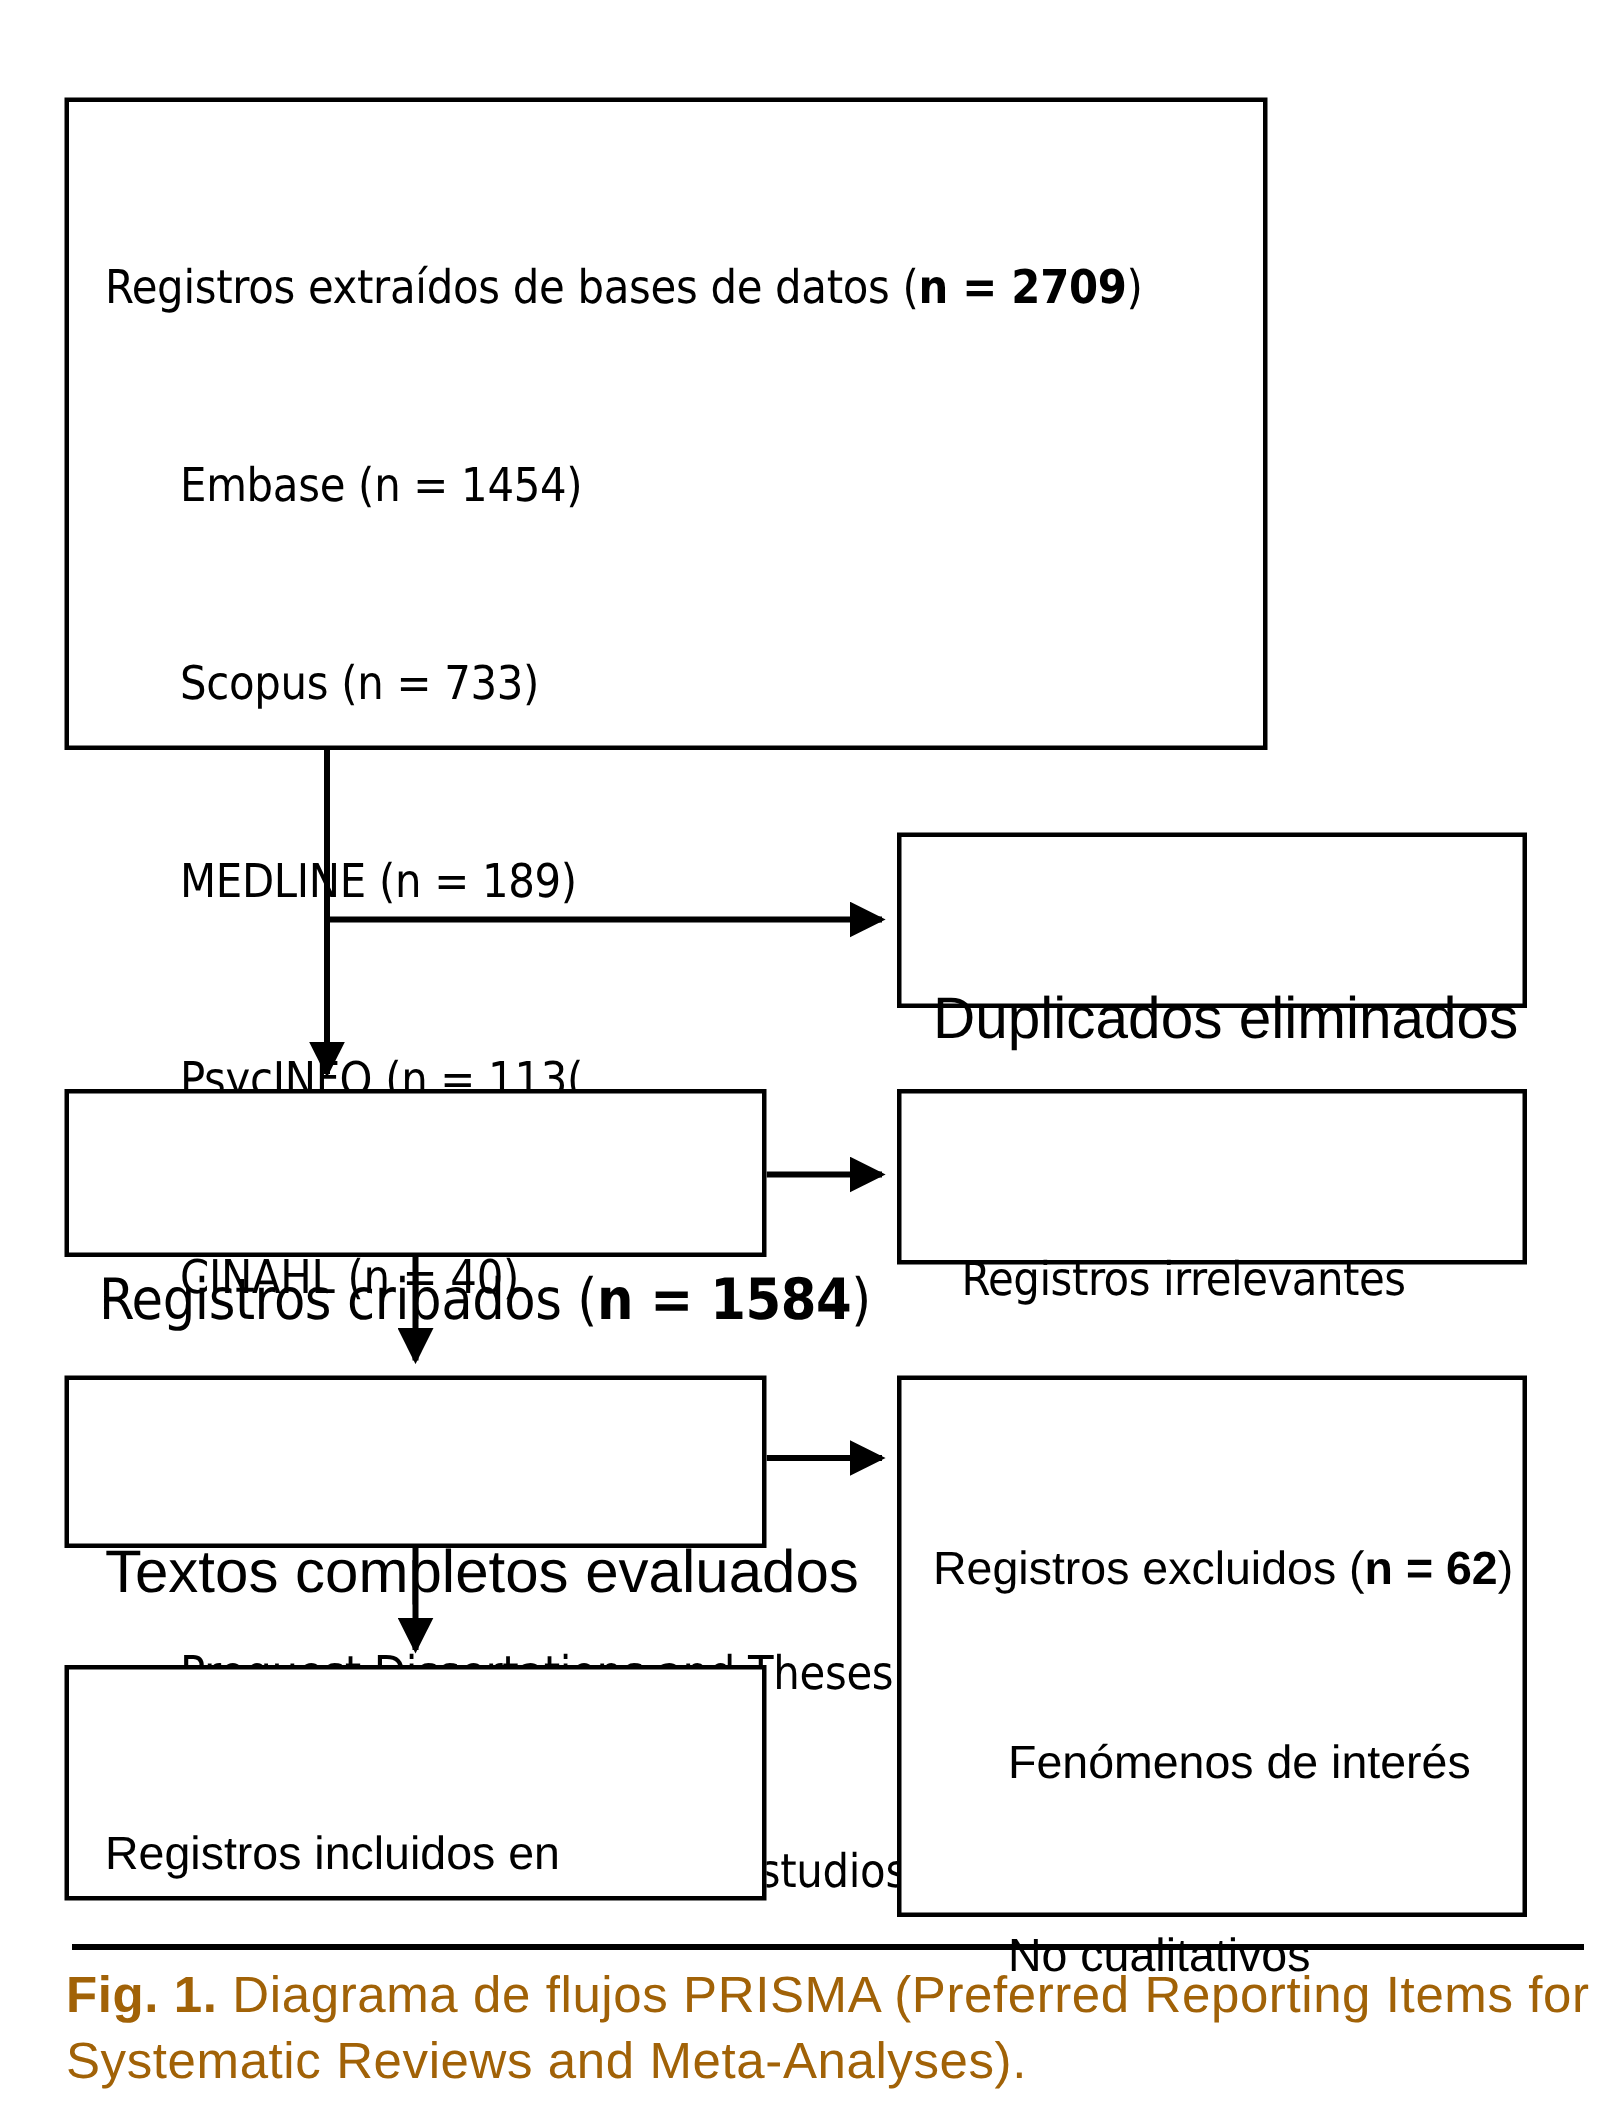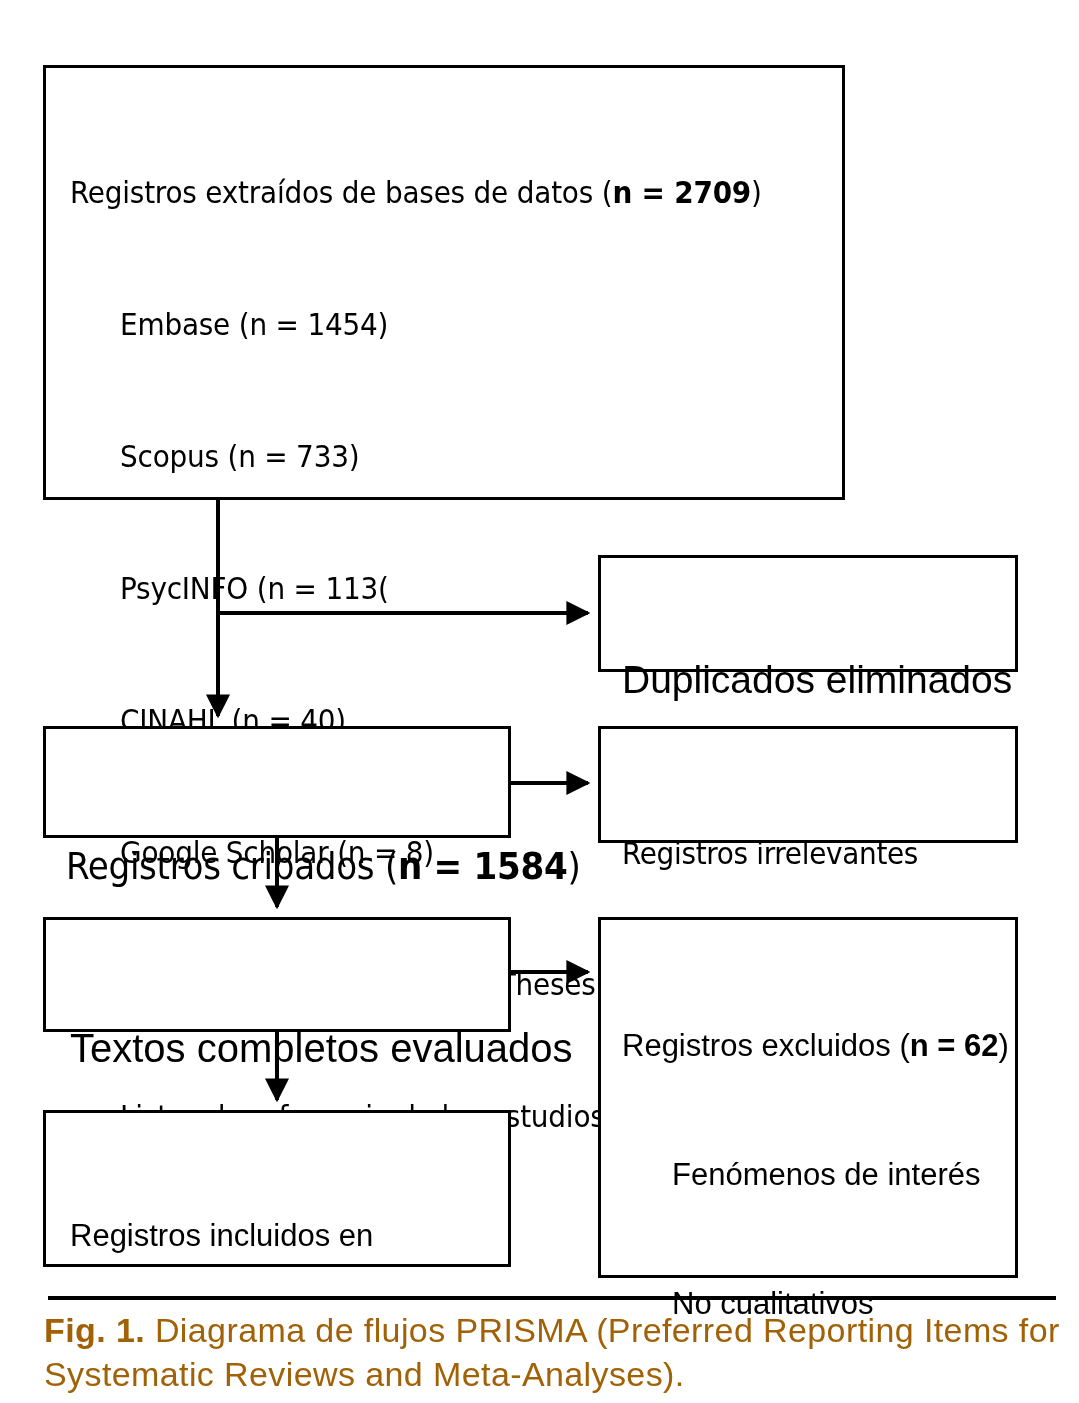--- a/index.html
+++ b/index.html
@@ -83,21 +83,21 @@
     font-size: 38px;
     line-height: 40px;
     letter-spacing: -0.3px;
   }
 
   
   #box-irrelevant {
     left: 598px; top: 726px; width: 420px; height: 117px;
   }
   #box-irrelevant-text {
-    left: 622px; top: 748px; width: 390px;
+    left: 641px; top: 748px; width: 390px;
     font-size: 31px;
     line-height: 42px;
     letter-spacing: -0.3px;
   }
 
   
   #box-eligibility {
     left: 43px; top: 917px; width: 468px; height: 115px;
   }
   #box-eligibility-text {
@@ -183,20 +183,21 @@
   <g>
     <line x1="277" y1="1032" x2="277" y2="1100" stroke="#000000" stroke-width="4" marker-end="url(#arrow)"></line>
   </g>
 </svg>
 
 <div class="flow-box" id="box-identification"></div>
 <div class="box-text cond" id="box-identification-text">
   <span class="line"><span>Registros extraídos de bases de datos (</span><b>n = 2709</b><span>)</span></span>
   <span class="line indent-1">Embase (n = 1454)</span>
   <span class="line indent-1">Scopus (n = 733)</span>
+  <span class="line indent-1">MEDLINE (n = 189)</span>
   <span class="line indent-1">PsycINFO (n = 113(</span>
   <span class="line indent-1">CINAHL (n = 40)</span>
   <span class="line indent-1">Google Scholar (n = 8)</span>
   <span class="line indent-1">Proquest Dissertations and Theses (n = 7)</span>
   <span class="line indent-1">Listas de referencia de los estudios incluidos (n = 2)</span>
 </div>
 
 <div class="flow-box" id="box-duplicates"></div>
 <div class="box-text" id="box-duplicates-text">
   <span class="line">Duplicados eliminados</span>

